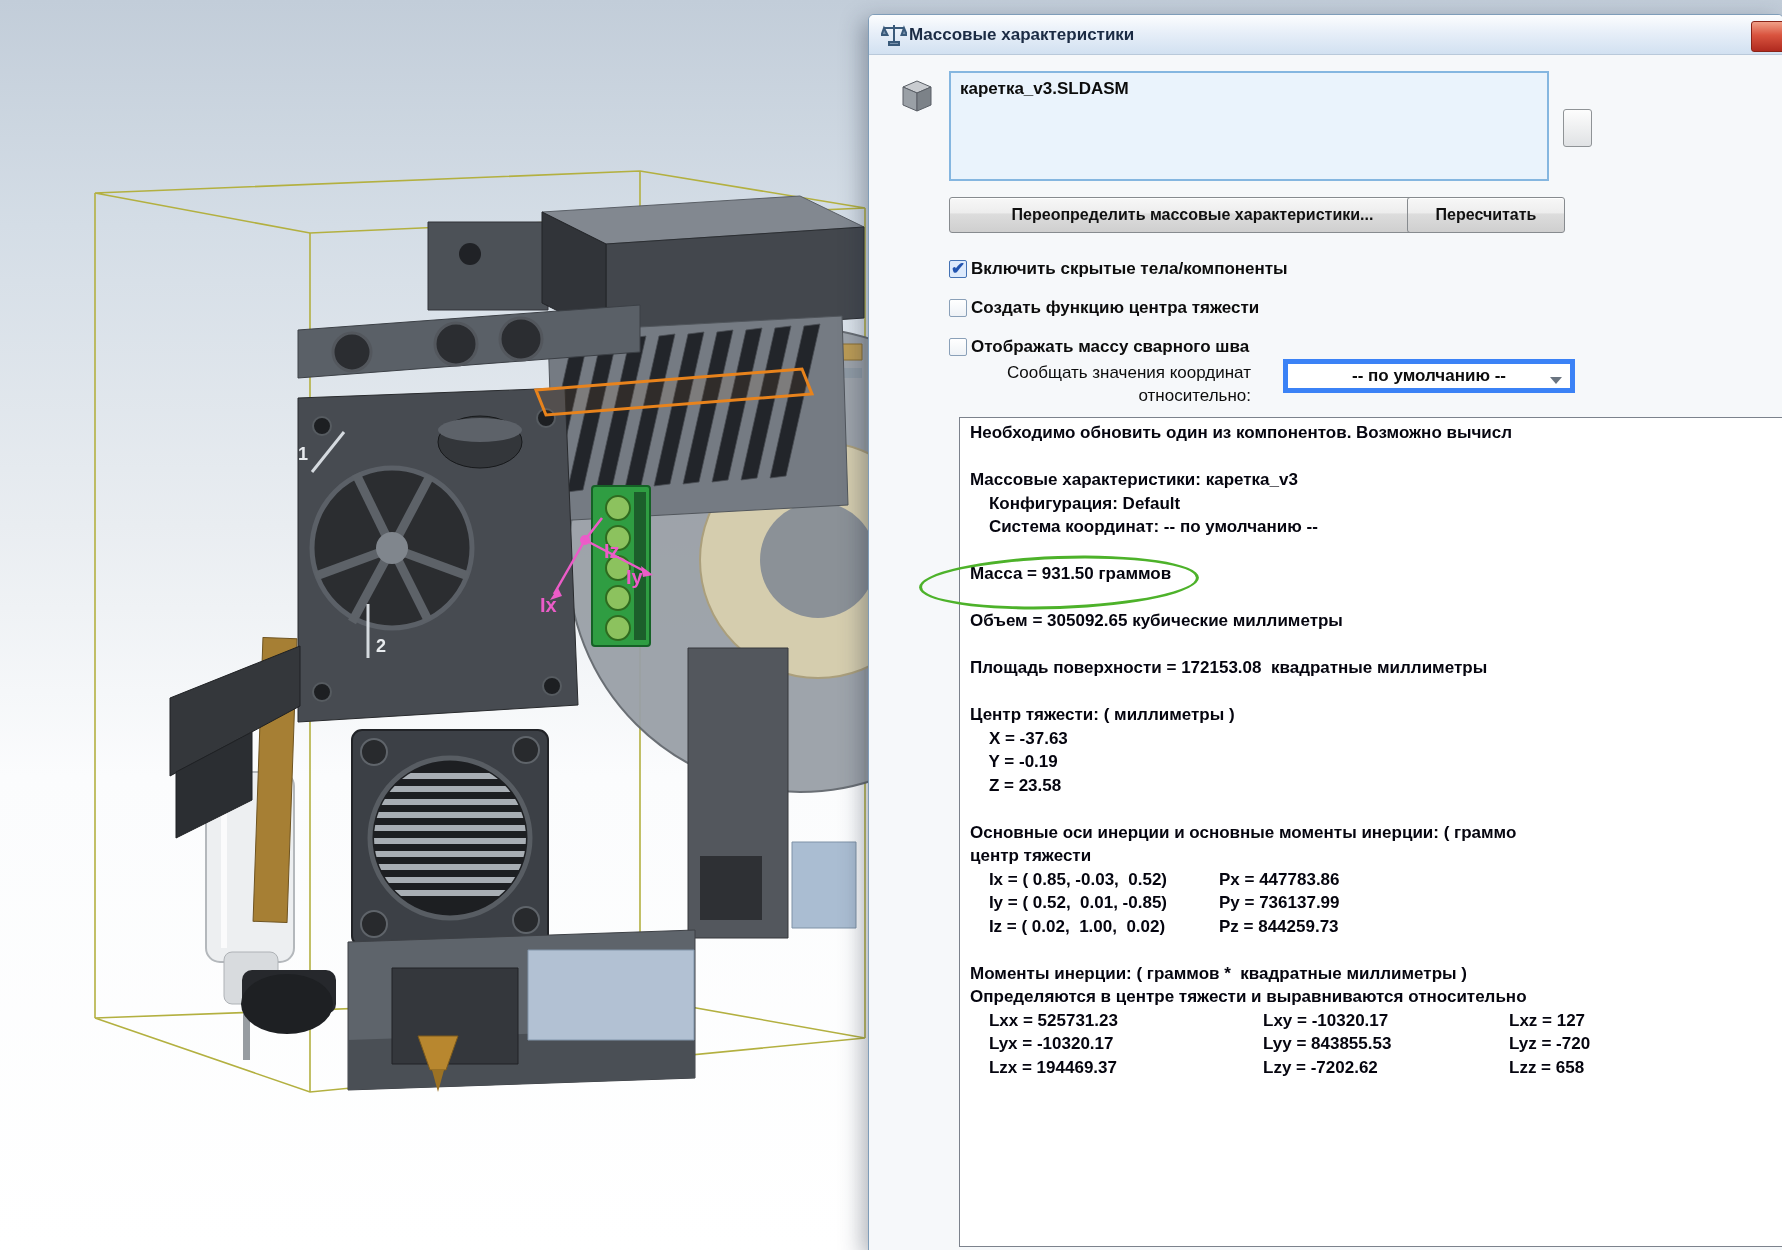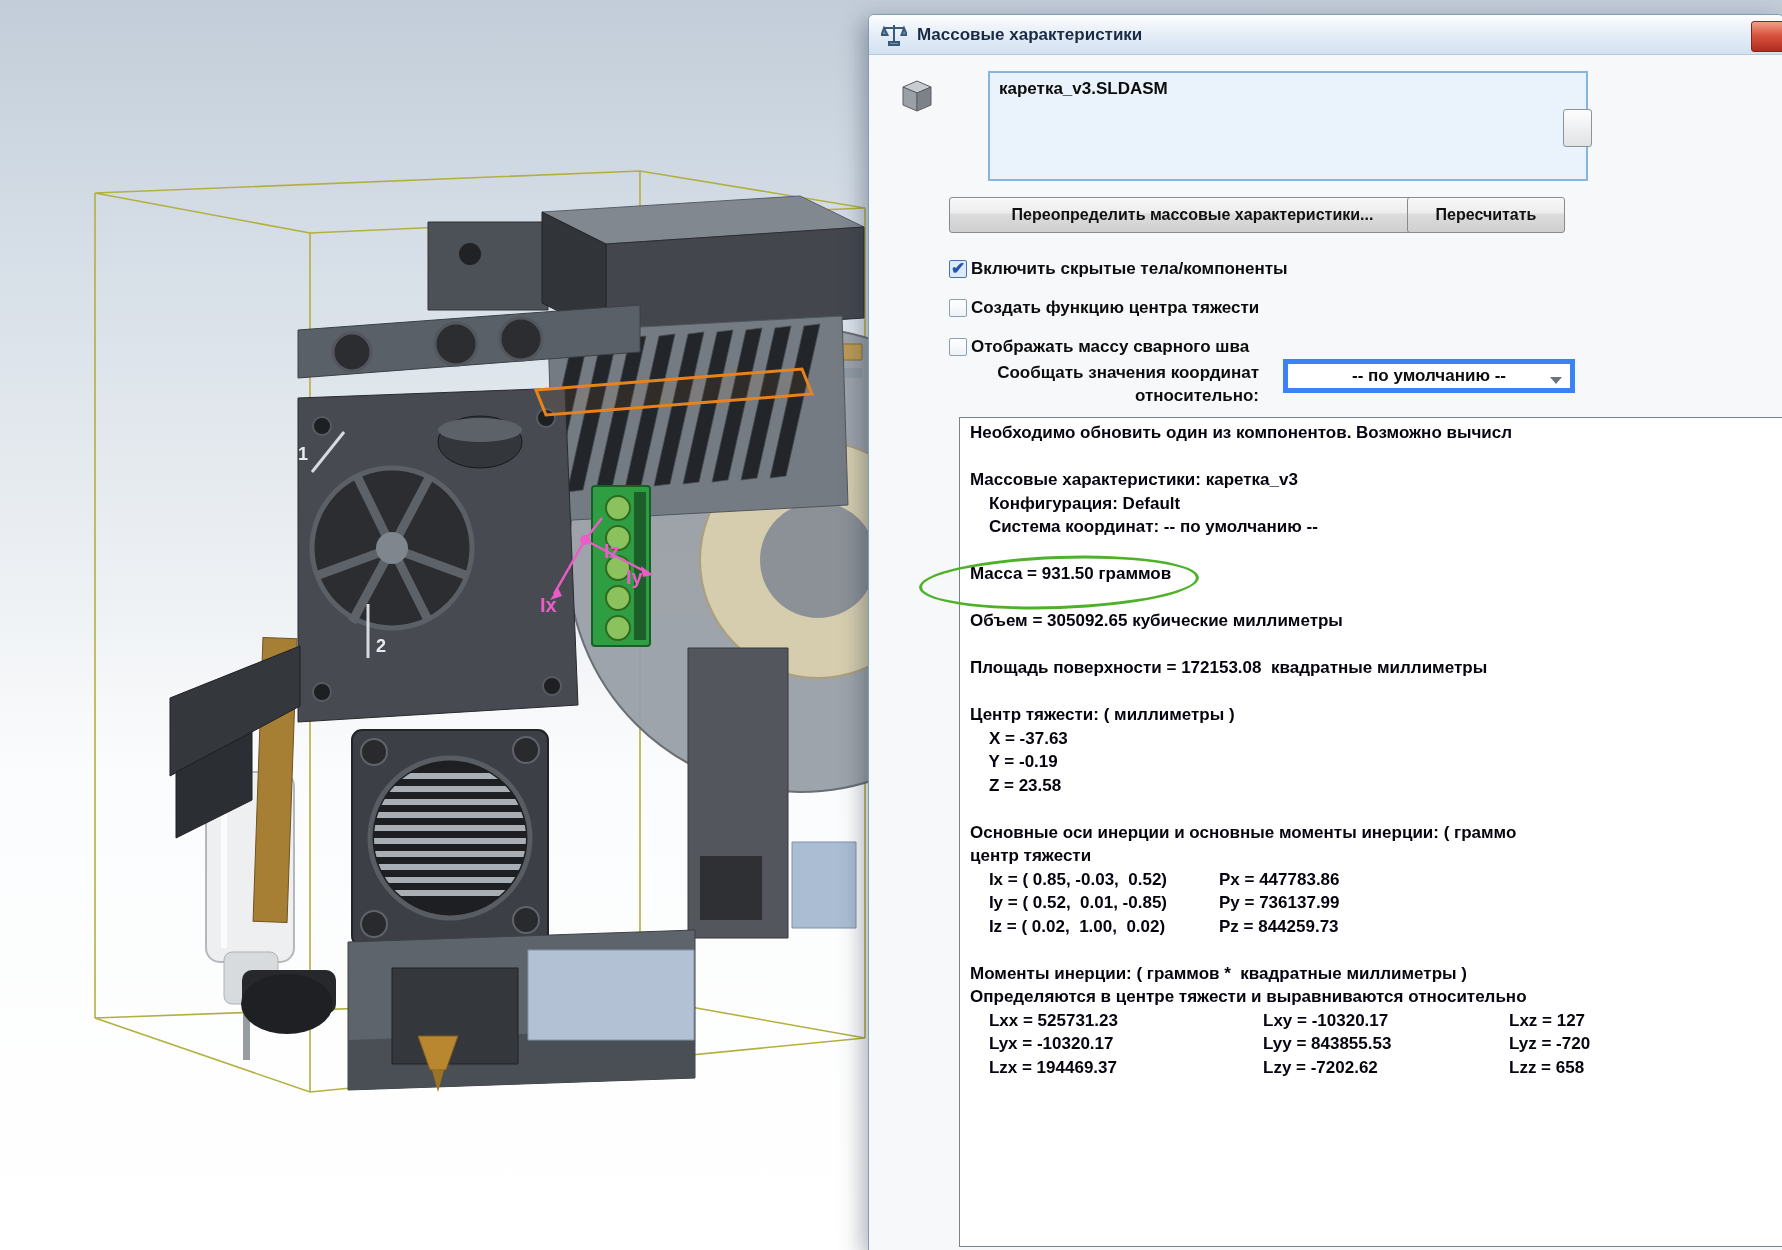--- a/index.html
+++ b/index.html
@@ -14,32 +14,32 @@
   
   .dialog{
     position:absolute;left:868px;top:14px;width:914px;height:1236px;
     background:#f6f8fa;border:1px solid #7f9db9;border-radius:6px 6px 0 0;
     box-shadow:-6px 6px 22px rgba(30,40,60,.35);
   }
   .titlebar{
     position:absolute;left:0;top:0;right:0;height:40px;
     background:linear-gradient(#fcfdfe,#e6eef8 48%,#d2e1f1);
     border-bottom:1px solid #b9c9da;border-radius:5px 5px 0 0;
-    display:flex;align-items:center;gap:10px;padding-left:12px;box-sizing:border-box;
+    display:flex;align-items:center;gap:2px;padding-left:12px;box-sizing:border-box;
   }
   .title-text{font-size:17px;font-weight:700;color:#1b2b44;}
   .close-btn{
     position:absolute;top:6px;left:882px;width:46px;height:29px;border-radius:3px;
     background:linear-gradient(#f0a088,#d9543f 45%,#b02a1f);border:1px solid #8a2418;
   }
   .part-icon{position:absolute;left:26px;top:62px;}
   .file-box{
     position:absolute;left:80px;top:56px;width:600px;height:110px;box-sizing:border-box;
     background:#eaf3fc;border:2px solid #85b6e0;
-    font-size:17px;font-weight:600;color:#0c0c0c;padding:6px 9px;margin-left:39px;
+    font-size:17px;font-weight:600;color:#0c0c0c;padding:6px 9px;
   }
   .options-btn{
     position:absolute;left:694px;top:94px;width:27px;height:36px;border-radius:3px;
     border:1px solid #8f9396;background:linear-gradient(#fdfdfd,#f0f1f2 45%,#e0e2e4);
   }
   .btn{
     position:absolute;height:36px;box-sizing:border-box;border:1px solid #878b8f;border-radius:3px;
     background:linear-gradient(#f7f7f7,#ededed 45%,#dddddd 46%,#cfcfcf);
     box-shadow:inset 0 1px 0 #ffffff;
     display:flex;align-items:center;justify-content:center;
@@ -55,22 +55,22 @@
     background:linear-gradient(#ffffff,#eef2f6);position:relative;flex:0 0 auto;
   }
   .cb.checked{border-color:#4472b4;background:#ddeafc;}
   .cb.checked::after{
     content:"✔";position:absolute;left:1px;top:-3px;
     font-size:17px;font-weight:bold;color:#2254b0;
   }
   .check-label{font-size:17px;font-weight:600;color:#0c0c0c;}
 
   .coord-label{
-    position:absolute;left:82px;top:346px;width:308px;text-align:right;
-    font-size:17px;font-weight:700;color:#0c0c0c;line-height:23px;
+    position:absolute;left:74px;top:346px;width:308px;text-align:right;
+    font-size:17px;font-weight:400;color:#0c0c0c;line-height:23px;
   }
   .combo{
     position:absolute;left:414px;top:344px;width:292px;height:34px;box-sizing:border-box;
     background:#ffffff;border:5px solid #3b82f6;
     display:flex;align-items:center;justify-content:center;
     font-size:17px;font-weight:600;color:#0c0c0c;
   }
   .combo .arrow{
     position:absolute;right:8px;top:13px;width:0;height:0;
     border-left:6px solid transparent;border-right:6px solid transparent;border-top:7px solid #6a7480;

